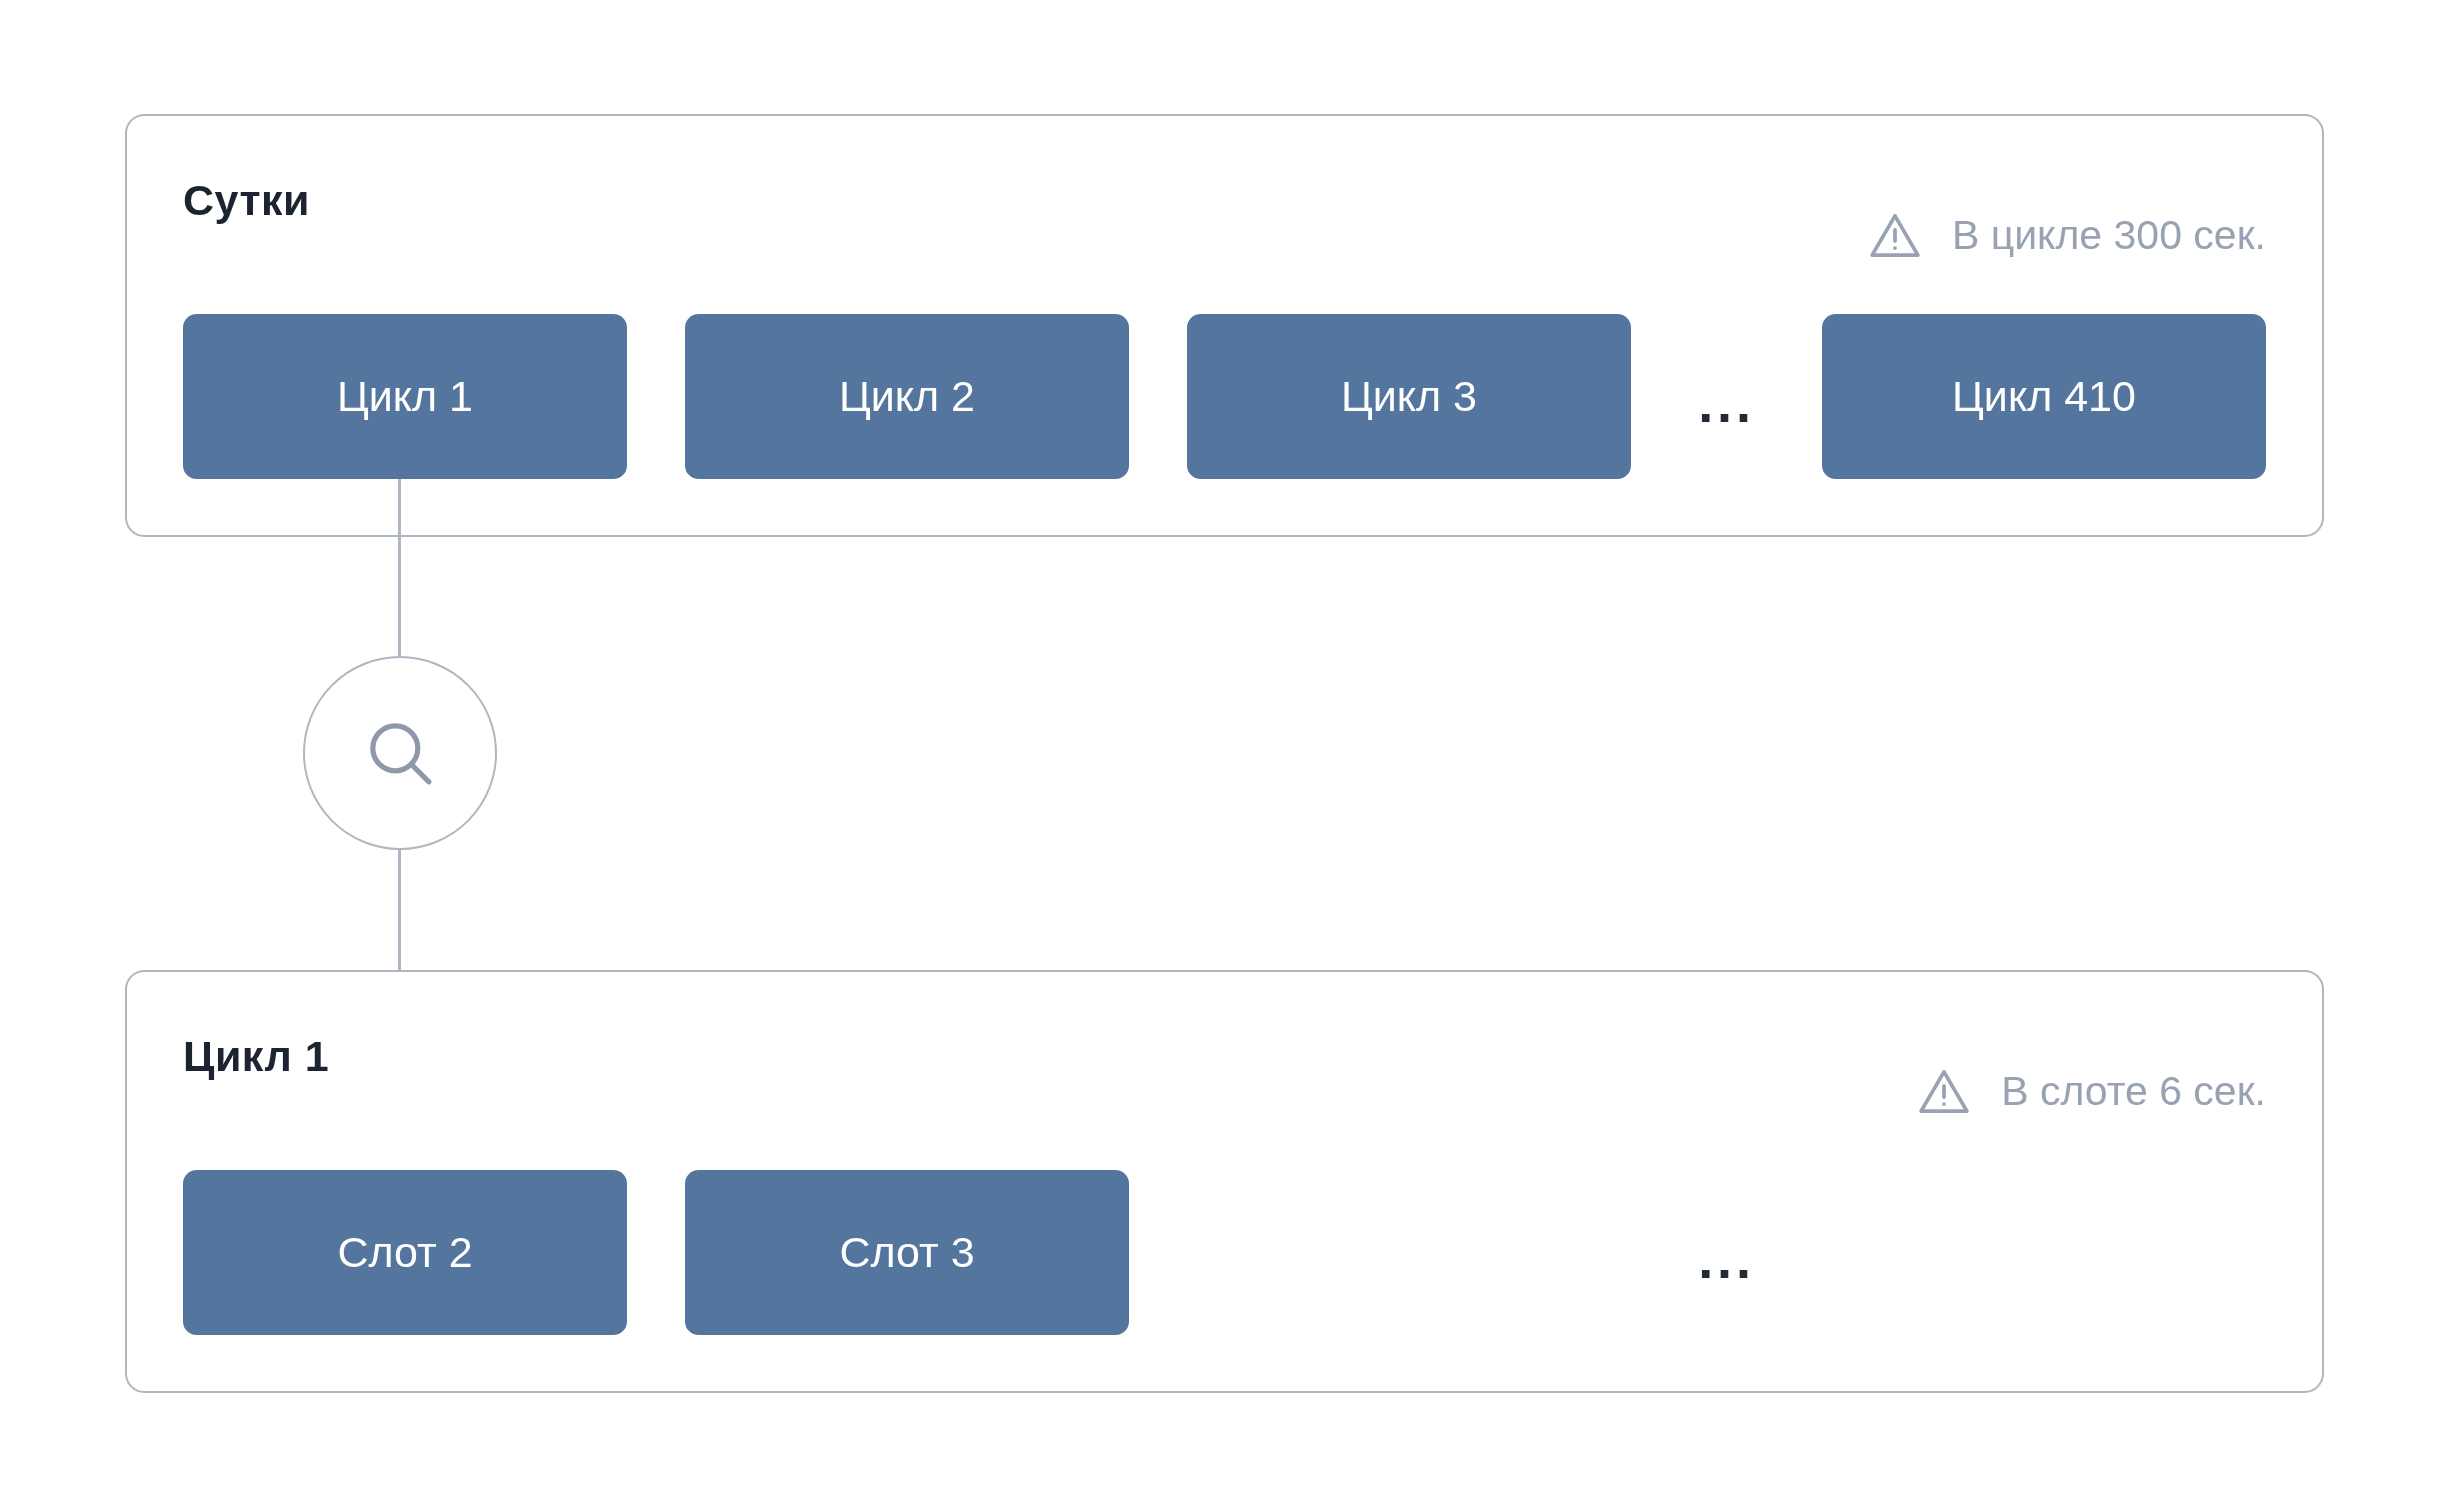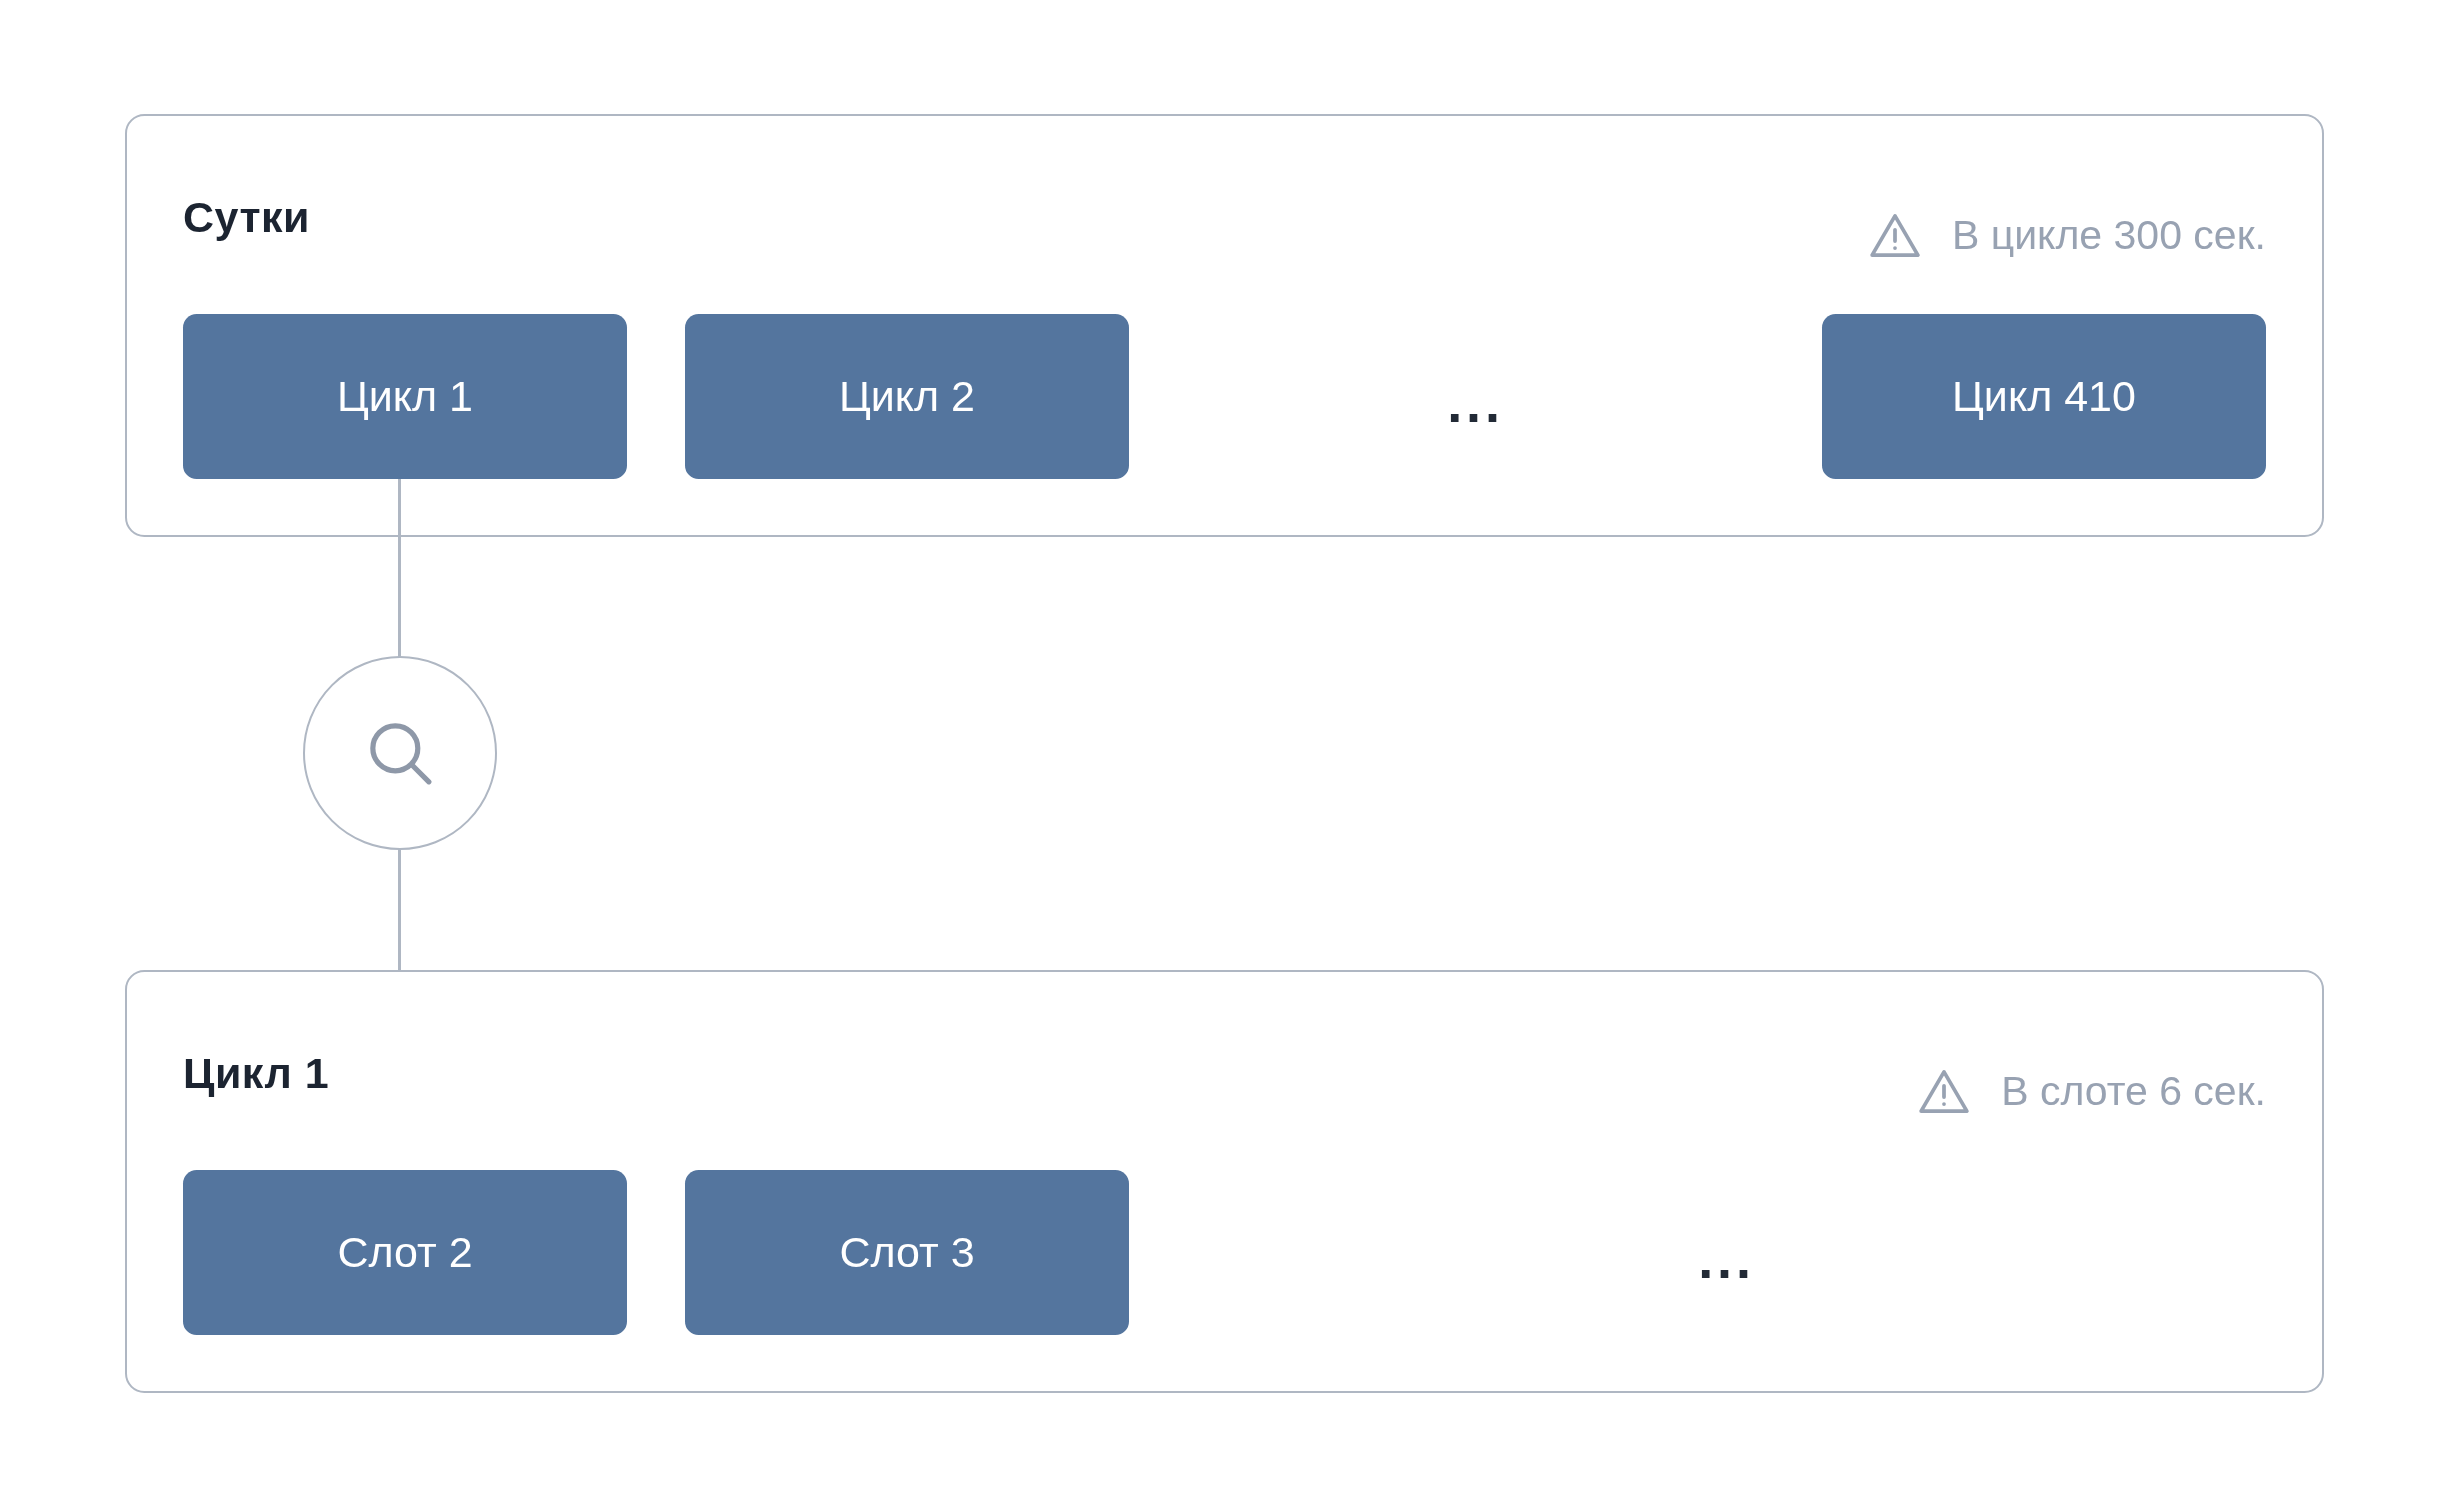--- a/index.html
+++ b/index.html
@@ -25,21 +25,21 @@
     width:2199px;height:423px;
     border:2.9px solid var(--panel_border);
     border-radius:19.4px;
     background:transparent;
   }
   .panel-day{top:114px;}
   .panel-cycle{top:970px;}
   .panel-header{
     position:absolute;
     top:60px;left:56px;right:56px;height:82px;
-    display:flex;align-items:center;justify-content:space-between;
+    display:flex;justify-content:space-between;
   }
   .panel-title{
     font-size:43px;font-weight:700;color:var(--title_color);
     letter-spacing:0.5px;
   }
   .panel-note{
     display:flex;align-items:center;gap:29px;
     color:var(--muted);
     margin-top:36px;
   }
@@ -103,20 +103,21 @@
           <path d="M12 3.8 L21.8 20.6 H2.2 Z"></path>
           <line x1="12" y1="9.8" x2="12" y2="14.6"></line>
           <line x1="12" y1="17.6" x2="12" y2="17.62"></line>
         </svg>
         <span>В цикле 300 сек.</span>
       </div>
     </div>
     <div class="blocks-row">
       <div class="block">Цикл 1</div>
       <div class="block">Цикл 2</div>
+      <div class="block">Цикл 3</div>
       <div class="row-ellipsis">...</div>
       <div class="block">Цикл 410</div>
     </div>
   </section>
 
   <div class="zoom-circle">
     <svg class="mag-svg" viewBox="0 0 24 24" fill="none" stroke="currentColor" stroke-width="1.5" stroke-linecap="round">
       <circle cx="10.5" cy="10.5" r="6.5"></circle>
       <line x1="15.4" y1="15.4" x2="20.2" y2="20.2"></line>
     </svg>

